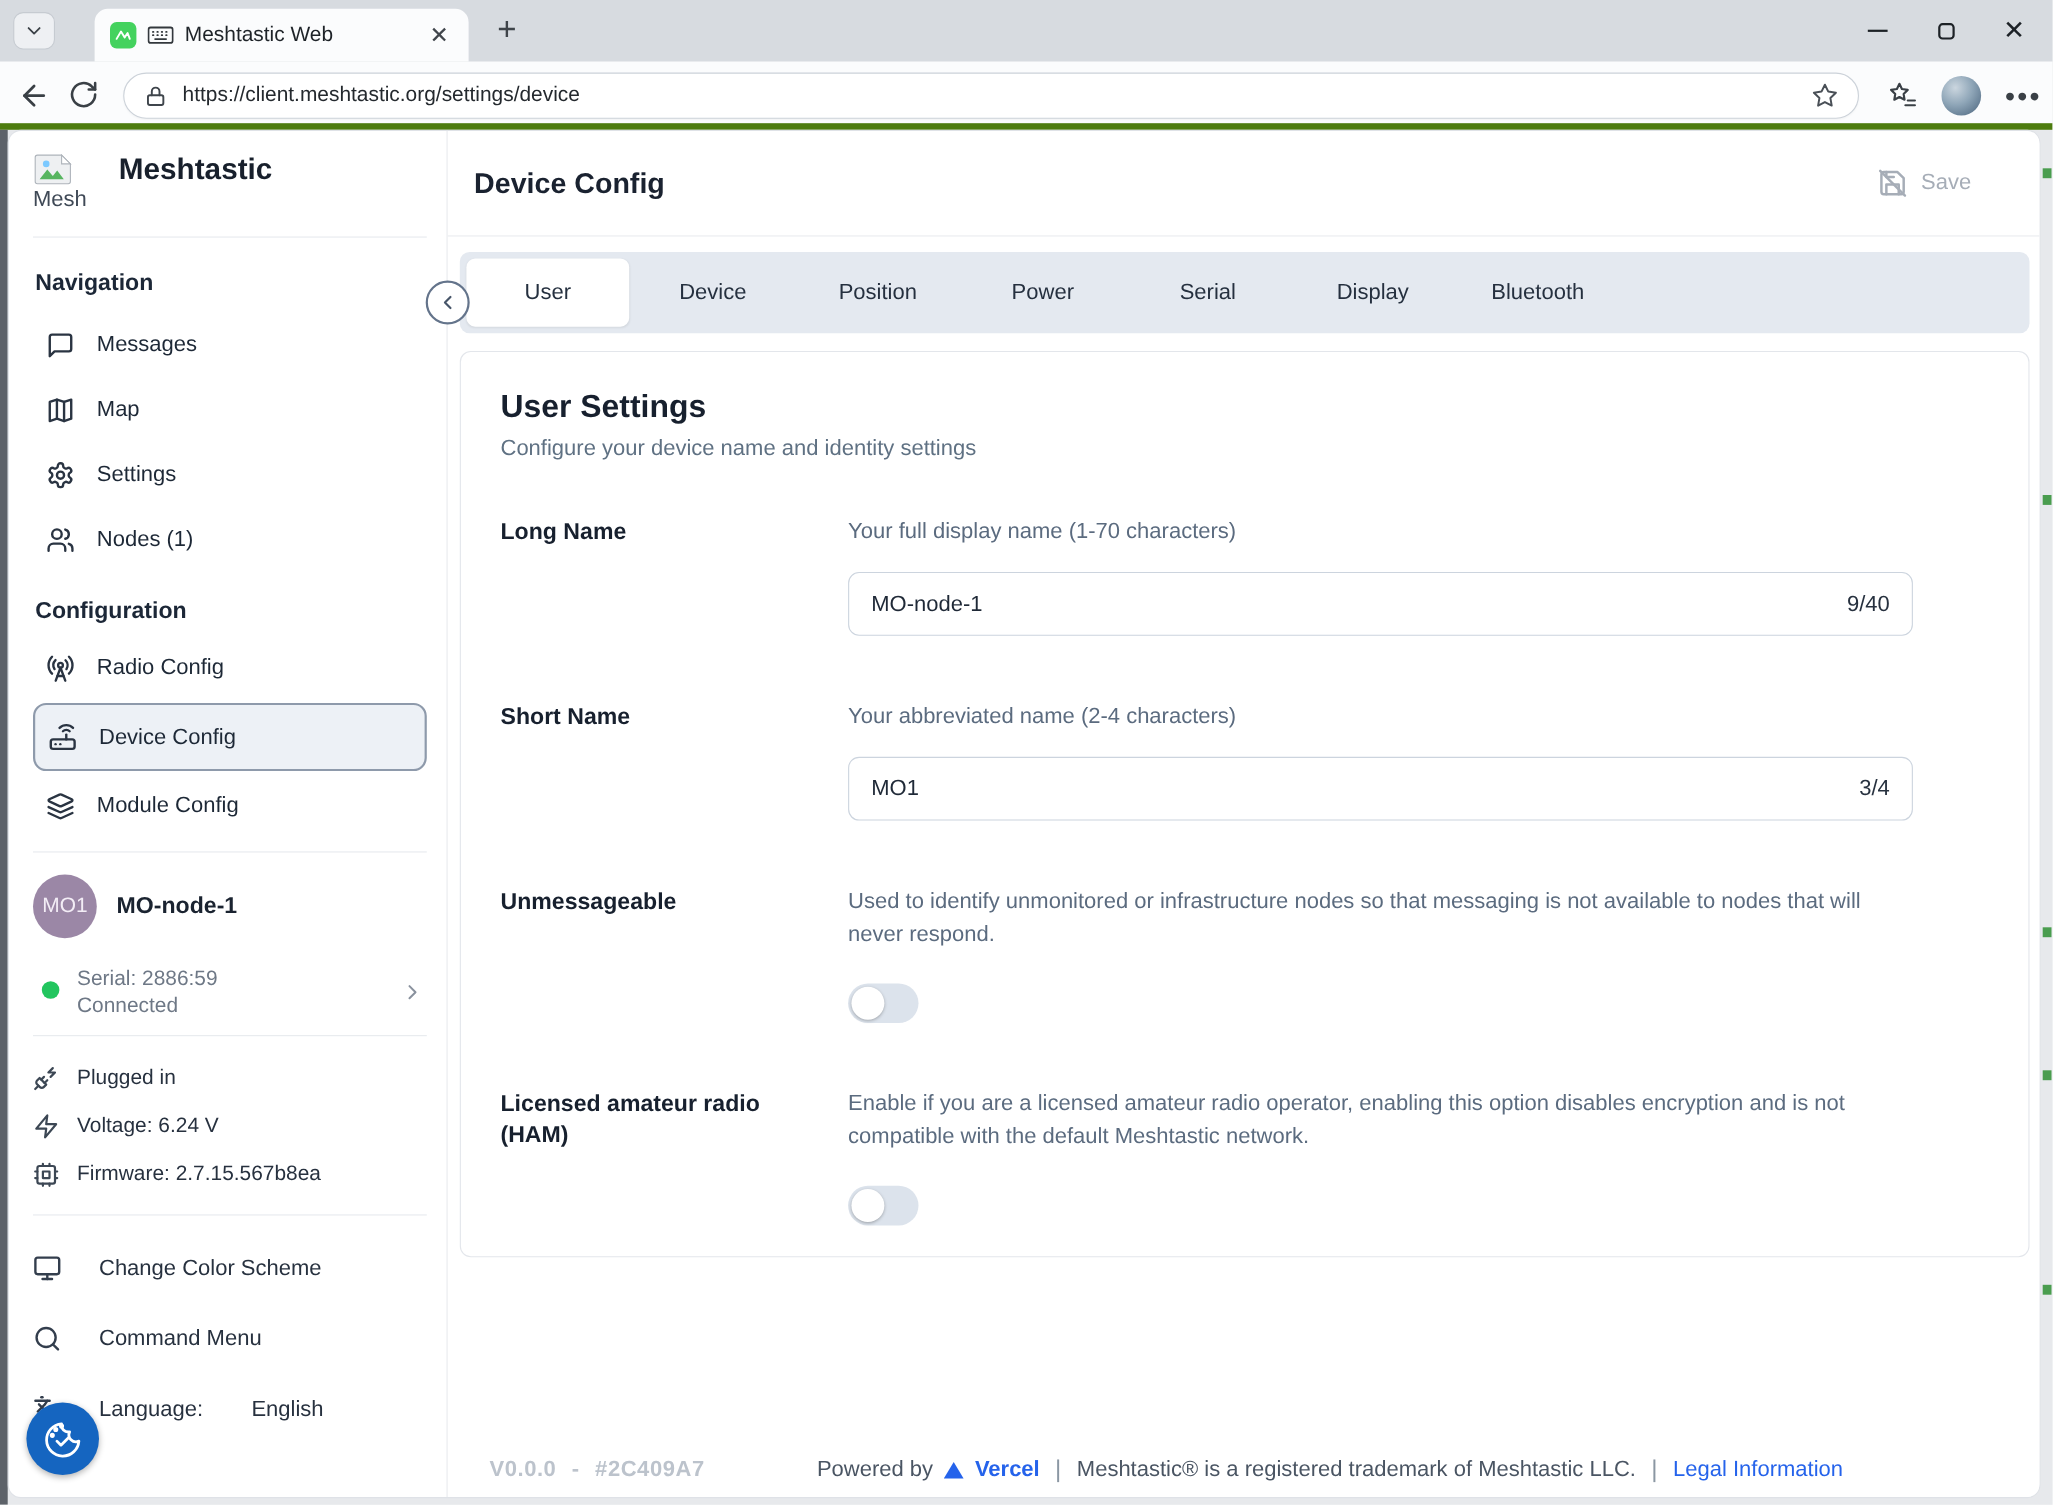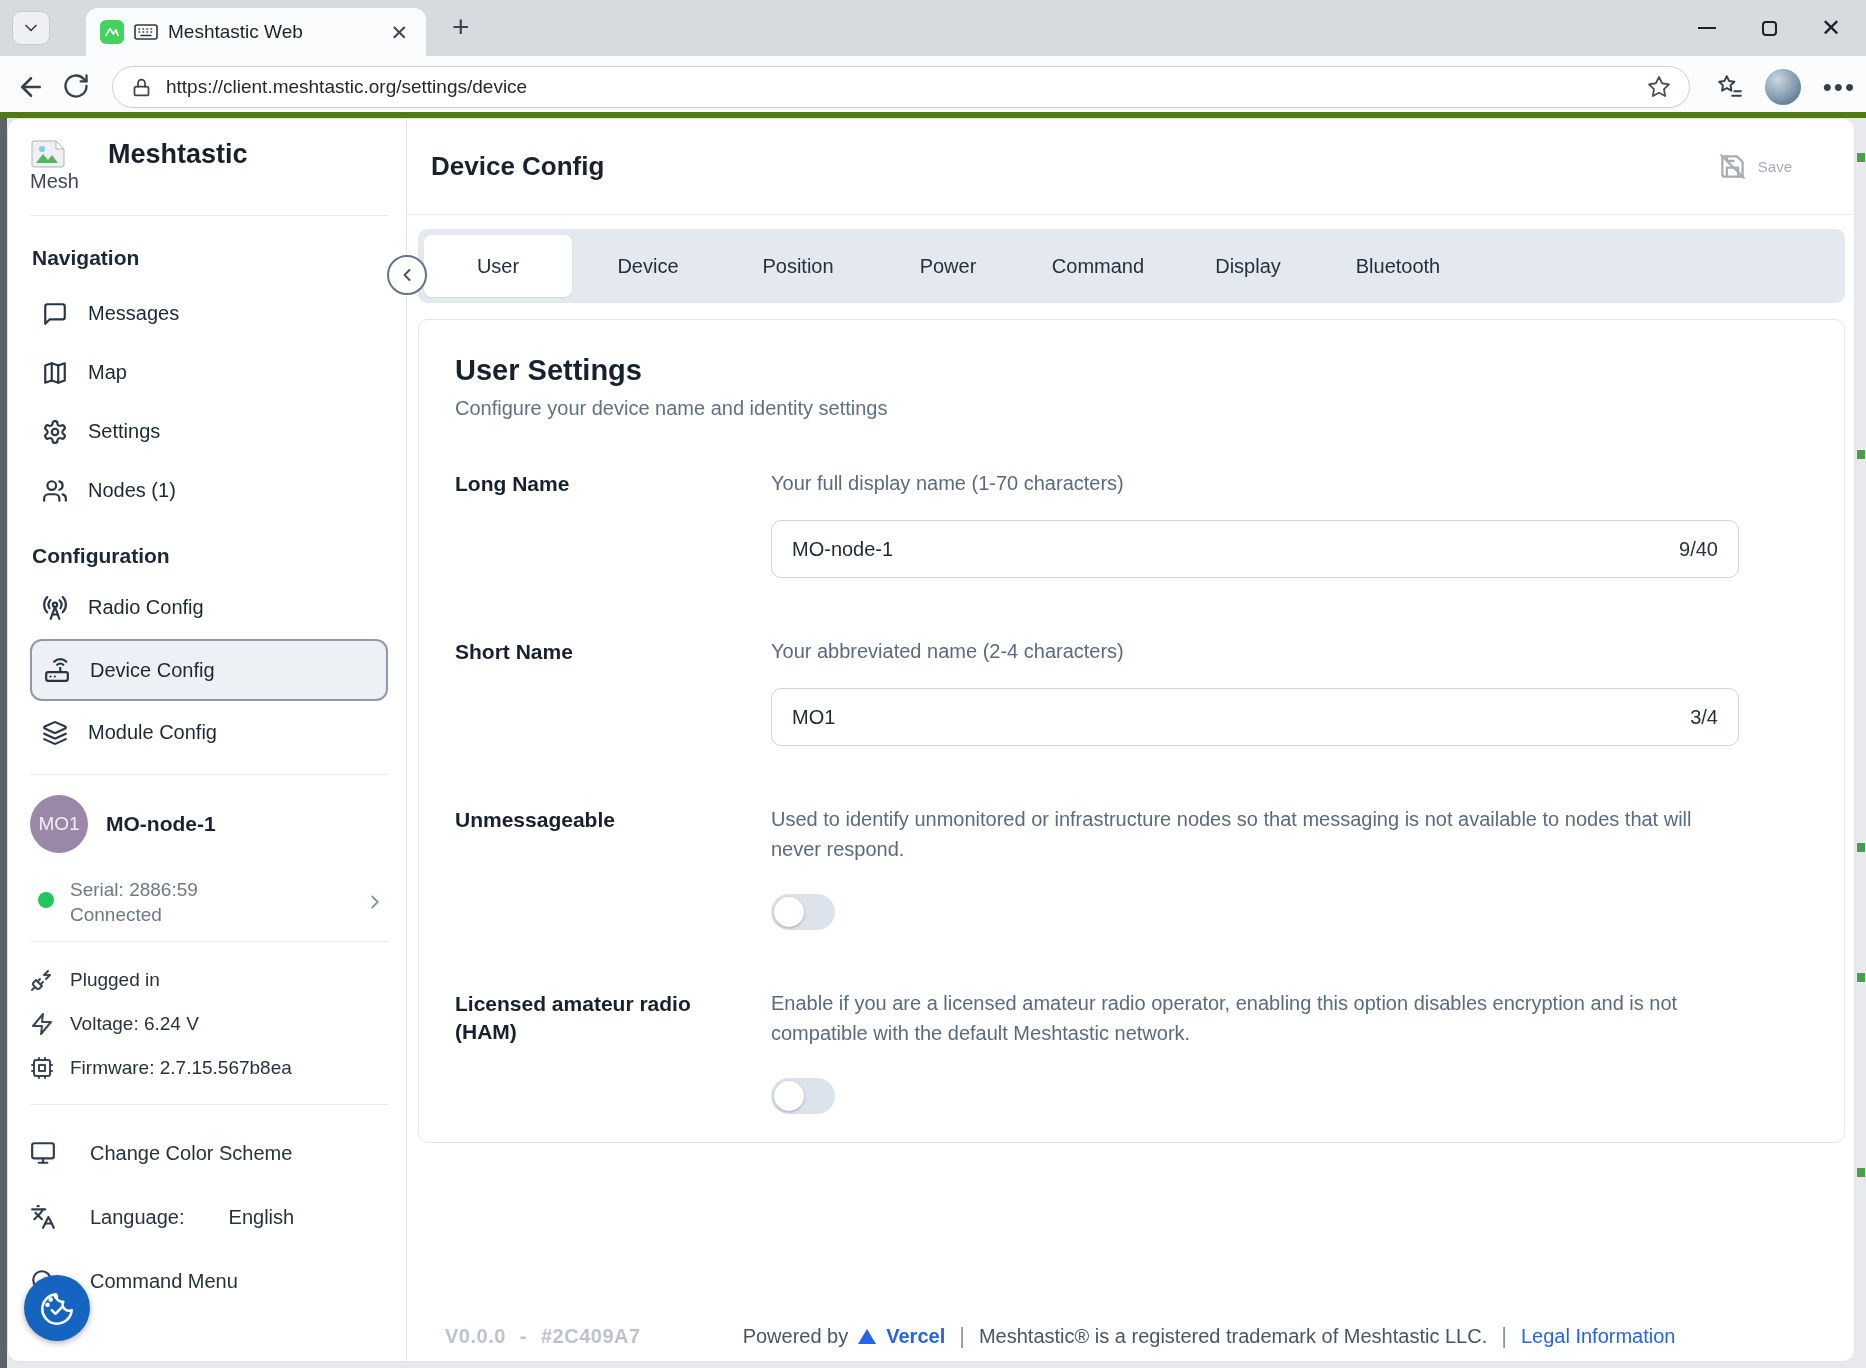--- a/index.html
+++ b/index.html
@@ -68,21 +68,21 @@
   .sb-action .ic { color:#333e4d; flex-shrink:0; }
   .lang-value { margin-left:10px; }
   .cookie-badge { position:absolute; left:16px; bottom:20px; width:66px; height:66px; border-radius:50%;
       background:#1565c0; display:flex; align-items:center; justify-content:center; box-shadow:0 2px 6px rgba(0,0,0,.3); }
 
   
   .main { flex:1; position:relative; background:#fff; border-radius:0 12px 12px 0; }
   .main-header { height:96px; display:flex; align-items:center; justify-content:space-between;
       padding:0 62px 0 24px; border-bottom:1px solid #e9ebef; }
   .main-title { font-size:26px; font-weight:700; color:#1a2230; }
-  .save-btn { display:flex; align-items:center; gap:12px; color:#a6adb7; font-size:15px; font-weight:500; cursor:default; }
+  .save-btn { display:flex; align-items:center; gap:12px; color:#a6adb7; font-size:20px; font-weight:500; cursor:default; }
   .collapse-btn { position:absolute; left:-20px; top:136px; width:40px; height:40px; border-radius:50%;
       background:#fff; border:2px solid #64748b; display:flex; align-items:center; justify-content:center; color:#475569; z-index:5; }
   .tabsbar { margin:14px 9px 0 11px; height:74px; background:#e4e9f0; border-radius:9px; display:flex; align-items:center; padding:0 6px; }
   .tab-pill { width:148px; height:62px; margin-right:2px; display:flex; align-items:center; justify-content:center;
       font-size:20px; color:#25303f; border-radius:8px; cursor:pointer; }
   .tab-pill.active { background:#fff; box-shadow:0 1px 2px rgba(0,0,0,.07); font-weight:500; }
 
   .card { margin:16px 9px 0 11px; border:1px solid #e3e6eb; border-radius:10px; padding:34px 36px 28px; }
   .card h3 { font-size:29px; font-weight:700; color:#17202e; margin-bottom:10px; }
   .card .subtitle { font-size:20px; color:#5f7183; margin-bottom:48px; }
@@ -345,39 +345,39 @@
             <rect x="2" y="3" width="20" height="14" rx="2"></rect>
             <path d="M8 21h8"></path>
             <path d="M12 17v4"></path>
           </svg>
       </span>
       <span>Change Color Scheme</span>
     </div>
     <div class="sb-action">
       <span class="ic">
         <svg width="26" height="26" viewBox="0 0 24 24" fill="none" stroke="currentColor" stroke-width="2" stroke-linecap="round" stroke-linejoin="round">
+            <circle cx="11" cy="11" r="8"></circle>
+            <path d="m21 21-4.3-4.3"></path>
+          </svg>
+      </span>
+      <span>Command Menu</span>
+    </div>
+    <div class="sb-action">
+      <span class="ic">
+        <svg width="26" height="26" viewBox="0 0 24 24" fill="none" stroke="currentColor" stroke-width="2" stroke-linecap="round" stroke-linejoin="round">
             <path d="m5 8 6 6"></path>
             <path d="m4 14 6-6 2-3"></path>
             <path d="M2 5h12"></path>
             <path d="M7 2h1"></path>
             <path d="m22 22-5-10-5 10"></path>
             <path d="M14 18h6"></path>
           </svg>
       </span>
       <span>Language:</span>
       <span class="lang-value">English</span>
-    </div>
-    <div class="sb-action">
-      <span class="ic">
-        <svg width="26" height="26" viewBox="0 0 24 24" fill="none" stroke="currentColor" stroke-width="2" stroke-linecap="round" stroke-linejoin="round">
-            <circle cx="11" cy="11" r="8"></circle>
-            <path d="m21 21-4.3-4.3"></path>
-          </svg>
-      </span>
-      <span>Command Menu</span>
     </div>
 
     <div class="cookie-badge">
       <svg width="42" height="42" viewBox="0 0 40 40" fill="none" stroke="#fff" stroke-width="2.4" stroke-linecap="round" stroke-linejoin="round">
         <path d="M34 22a14 14 0 1 1-15-15 6 6 0 0 0 7 7 6 6 0 0 0 8 8z"></path>
         <path d="m15 22 3.5 3.5L25 19"></path>
         <circle cx="14" cy="12" r="1" fill="#fff"></circle>
           <circle cx="19" cy="9" r="1" fill="#fff"></circle>
           <circle cx="11" cy="17" r="1" fill="#fff"></circle>
       </svg>
@@ -402,21 +402,21 @@
         </svg>
         <span>Save</span>
       </div>
     </div>
 
     <div class="tabsbar">
       <div class="tab-pill active">User</div>
       <div class="tab-pill">Device</div>
       <div class="tab-pill">Position</div>
       <div class="tab-pill">Power</div>
-      <div class="tab-pill">Command</div>
+      <div class="tab-pill">Serial</div>
       <div class="tab-pill">Display</div>
       <div class="tab-pill">Bluetooth</div>
     </div>
 
     <div class="card">
       <h3>User Settings</h3>
       <div class="subtitle">Configure your device name and identity settings</div>
 
       <div class="frow">
         <div class="flabel">Long Name</div>

